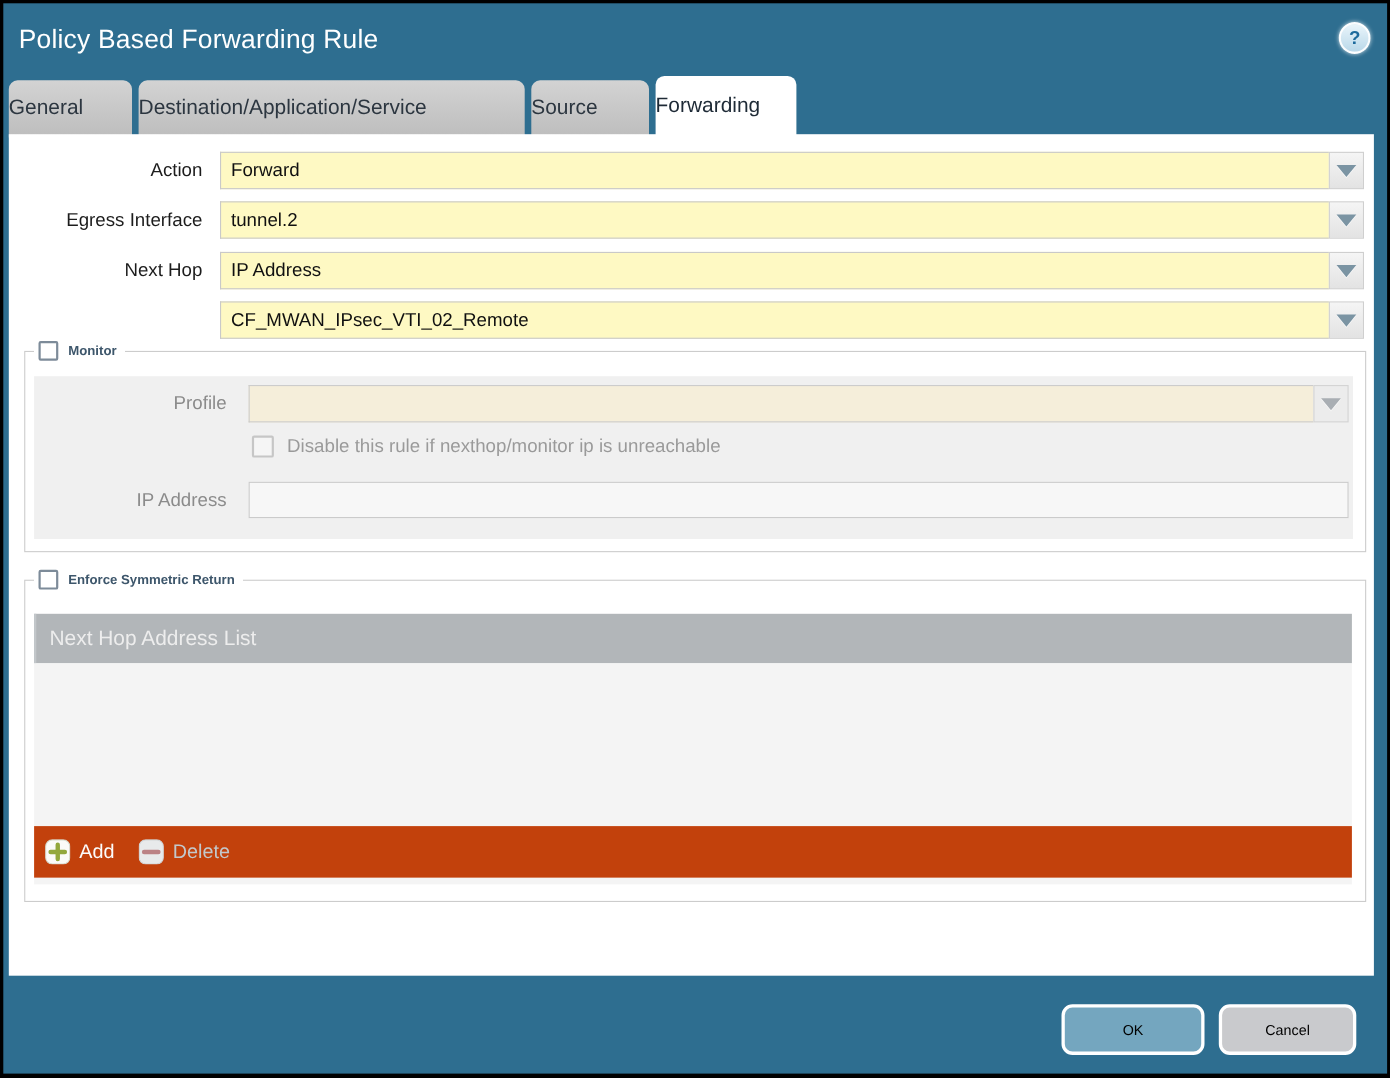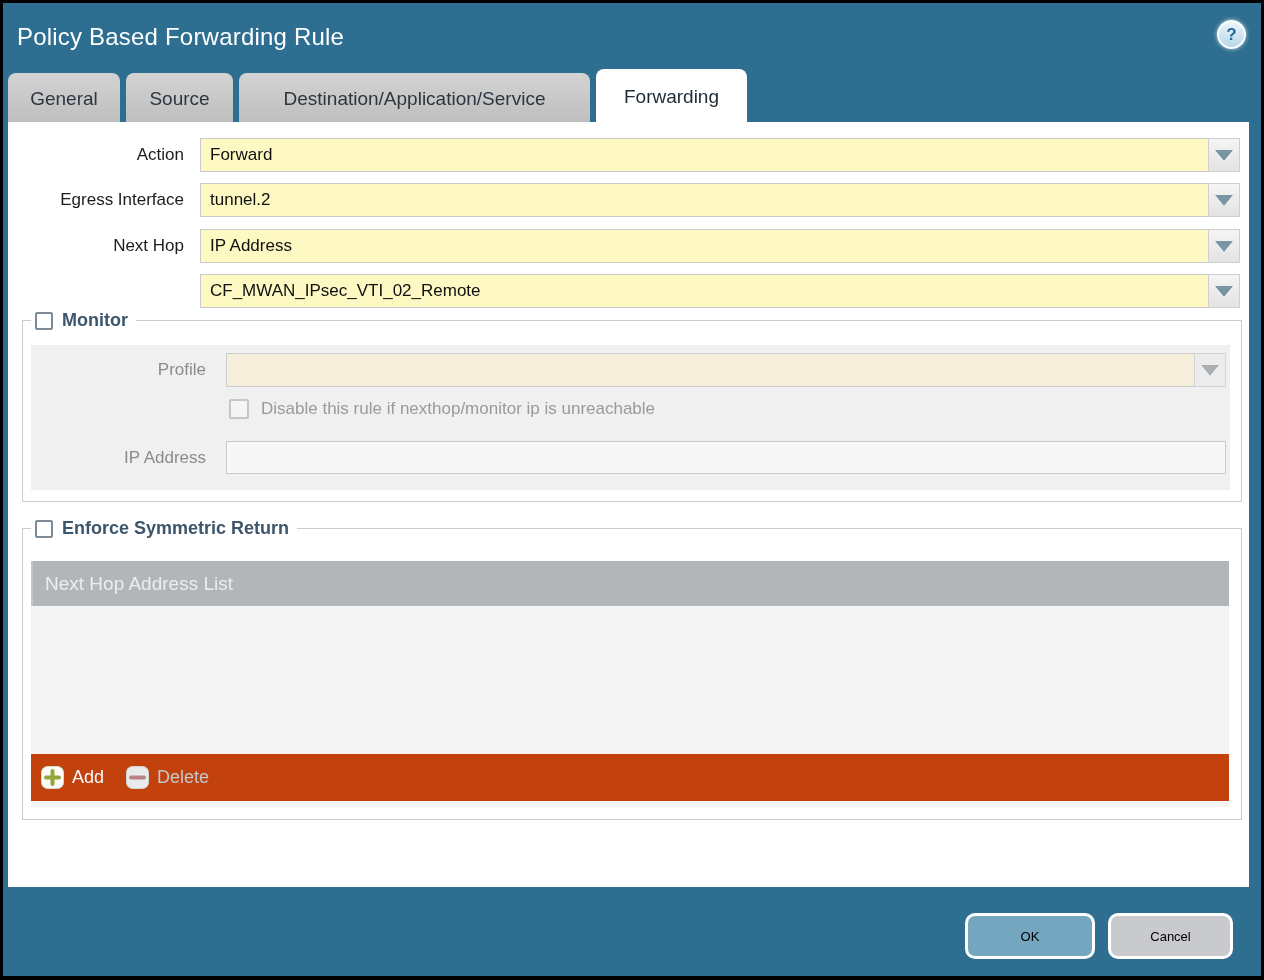--- a/index.html
+++ b/index.html
@@ -31,27 +31,27 @@
   }
   
   .tabs {
     position:absolute; top:64px; left:5px; right:5px; height:55px;
     display:flex; gap:6px;
   }
   .tab {
     margin-top:6px; height:52px;
     background:linear-gradient(#d3d3d3,#bdbdbd);
     border-radius:8px 8px 0 0;
-    display:flex; align-items:center; justify-content:center;
+    display:flex; align-items:center; justify-content:flex-start;
     font-size:19px; color:#2c3640; cursor:pointer;
   }
   .tab.w-general { width:112px; }
   .tab.w-source  { width:107px; }
   .tab.w-dest    { width:351px; }
-  .tab.w-fwd     { width:151px; }
+  .tab.w-fwd     { width:128px; }
   .tab.active {
     margin-top:2px; height:56px;
     background:#ffffff; color:#1e2a36; font-weight:400;
   }
   
   .content {
     position:absolute; top:119px; left:5px; right:12px; bottom:89px;
     background:#ffffff;
   }
   .form-row { position:absolute; left:0; right:0; height:34px; }
@@ -82,21 +82,21 @@
   }
   .tri.disabled { border-top-color:#a9aeb3; }
   
   fieldset {
     position:absolute; left:14px; right:7px;
     border:1px solid #cccccc;
   }
   legend {
     margin-left:8px; padding:0 8px 0 4px;
     display:flex; align-items:center; gap:9px;
-    font-size:18px; font-weight:bold; color:#3d566b;
+    font-size:12px; font-weight:bold; color:#3d566b;
   }
   .cb {
     display:inline-block; width:18px; height:18px;
     background:#ffffff; border:2px solid #7d8b99; border-radius:2px;
     cursor:pointer;
   }
   .cb.disabled { width:20px; height:20px; border-color:#c6c6c6; background:#f5f5f5; cursor:default; }
   .fs-monitor { top:188px; height:192px; }
   .monitor-panel {
     position:absolute; top:14px; left:8px; right:11px; bottom:11px;
@@ -162,25 +162,25 @@
     <div class="title">Policy Based Forwarding Rule</div>
     <div class="help-icon">
       <span>?</span>
     </div>
   </div>
 
   <div class="tabs">
     <div class="tab w-general">
       <span>General</span>
     </div>
+    <div class="tab w-dest">
+      <span>Destination/Application/Service</span>
+    </div>
     <div class="tab w-source">
       <span>Source</span>
-    </div>
-    <div class="tab w-dest">
-      <span>Destination/Application/Service</span>
     </div>
     <div class="tab w-fwd active">
       <span>Forwarding</span>
     </div>
   </div>
 
   <div class="content">
 
     <div class="form-row" style="top:16px;">
       <div class="form-label">Action</div>

